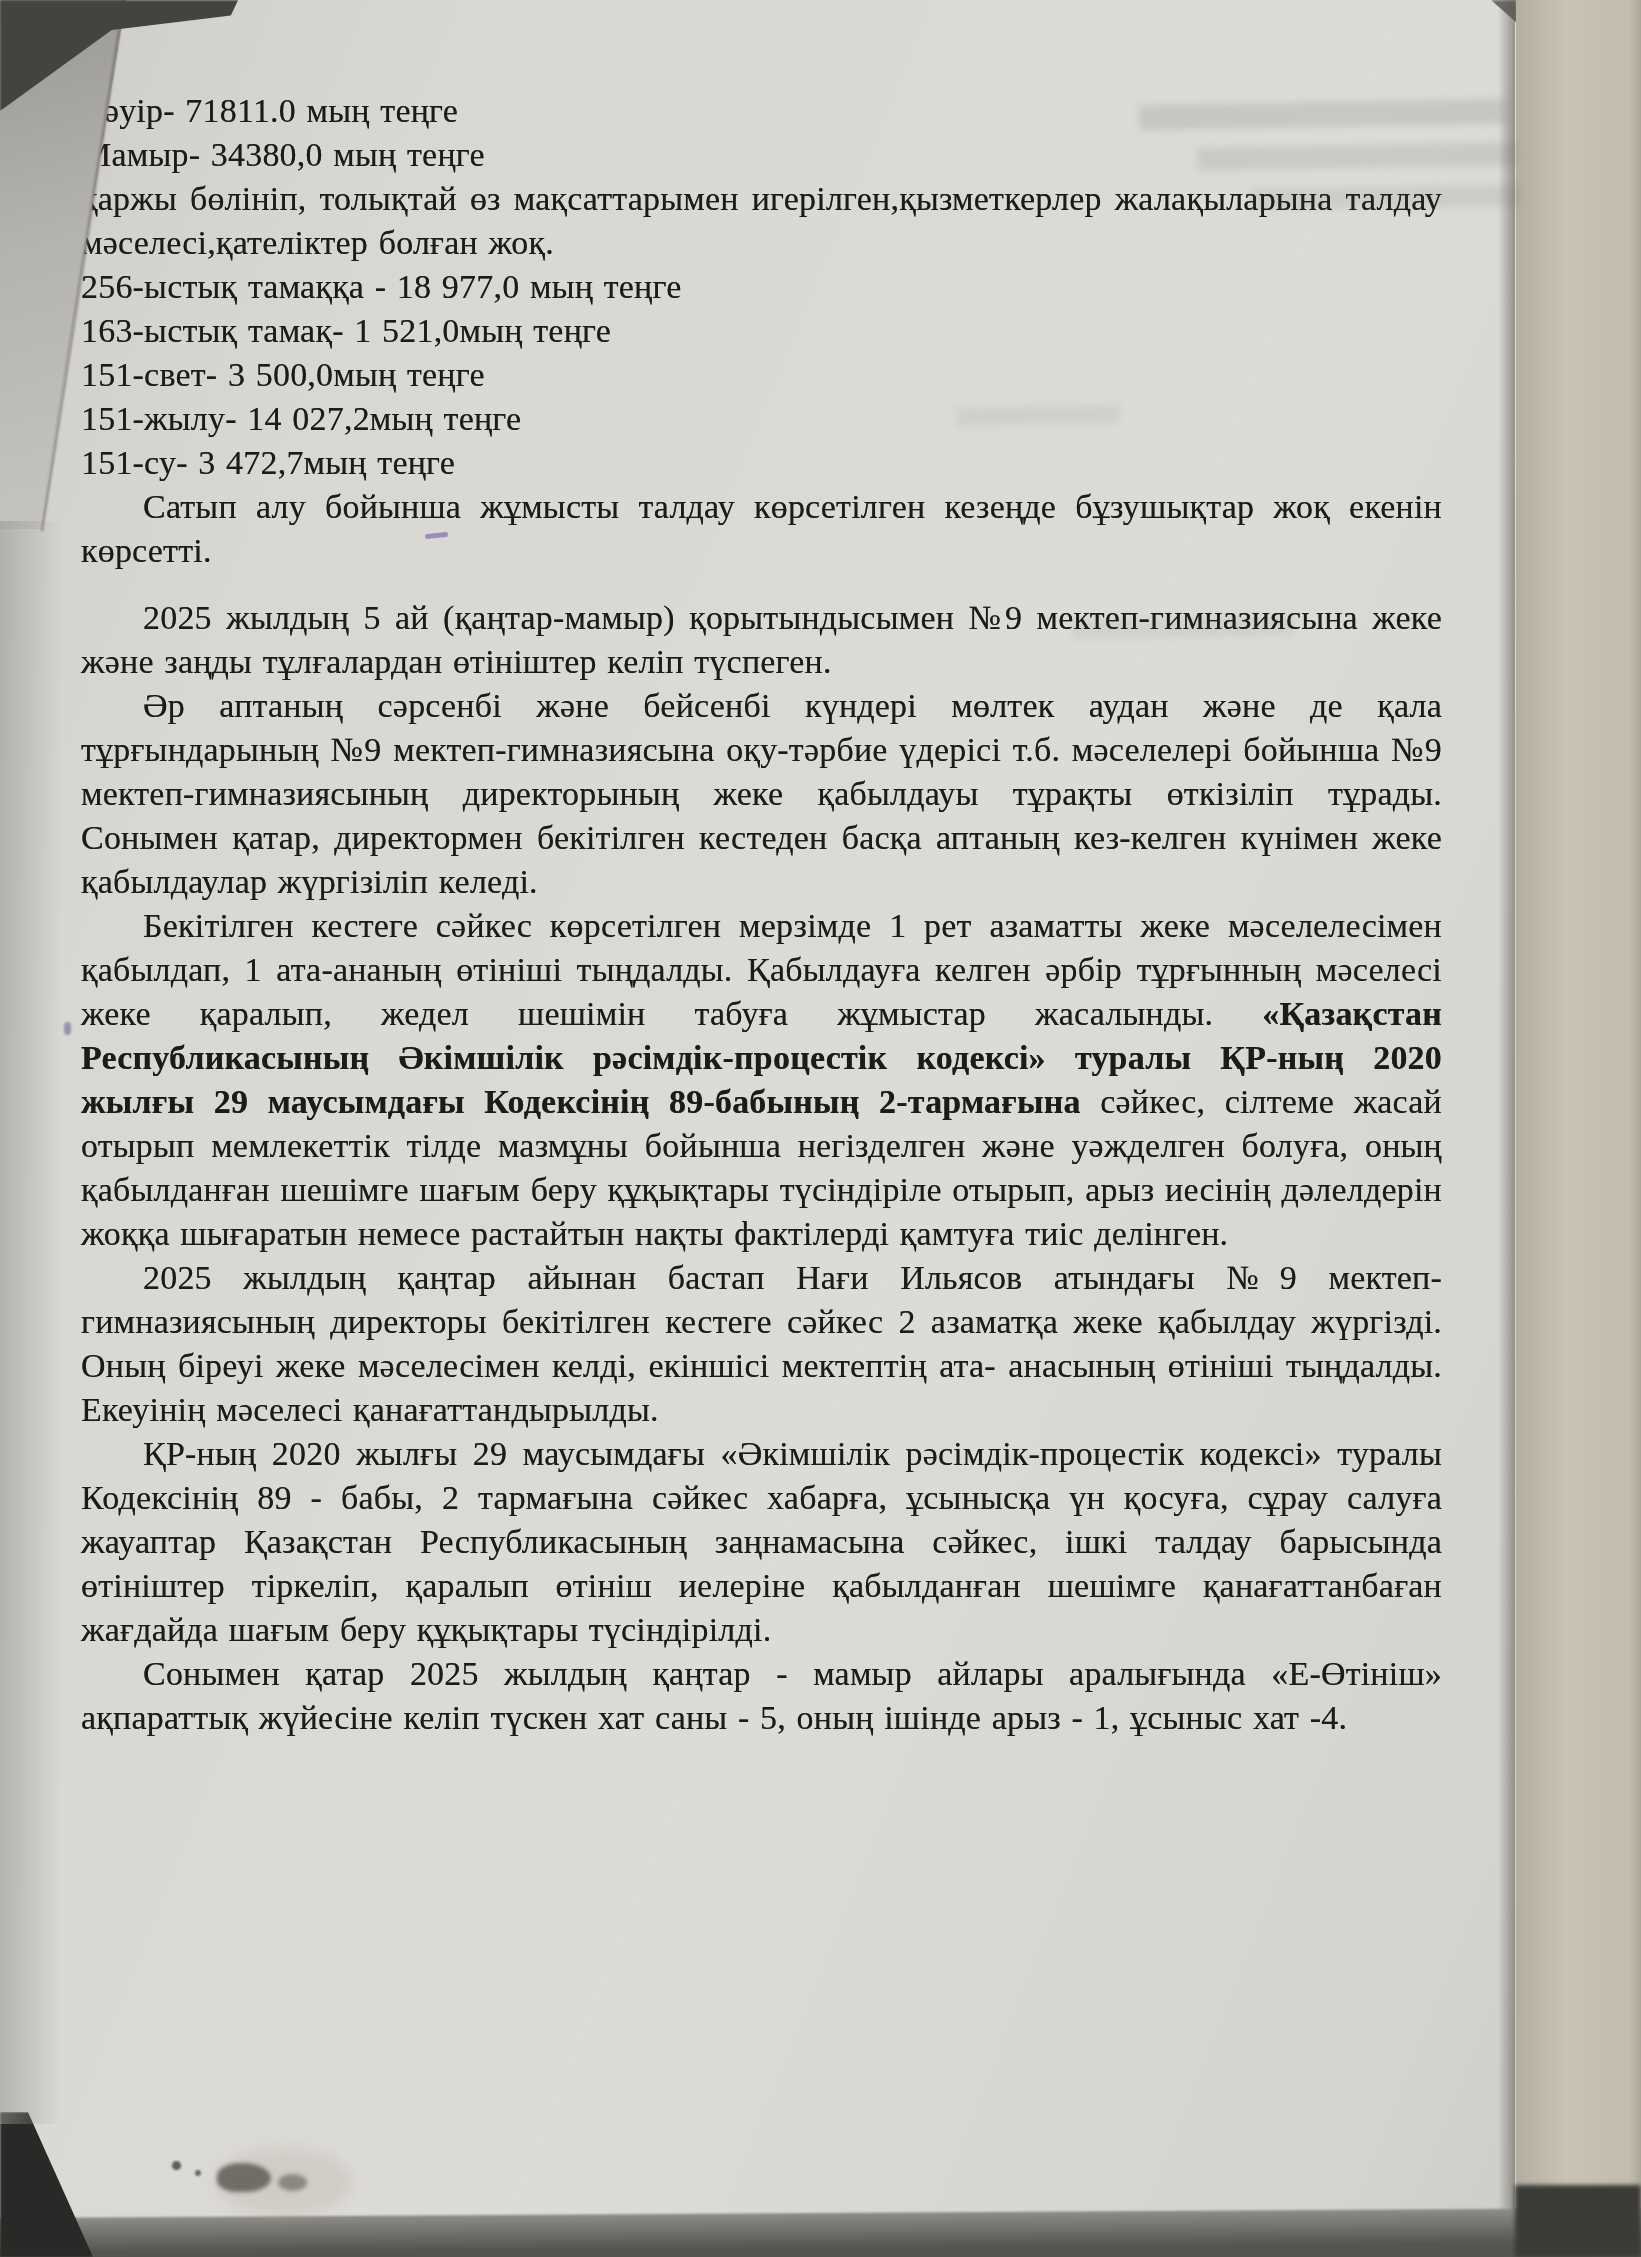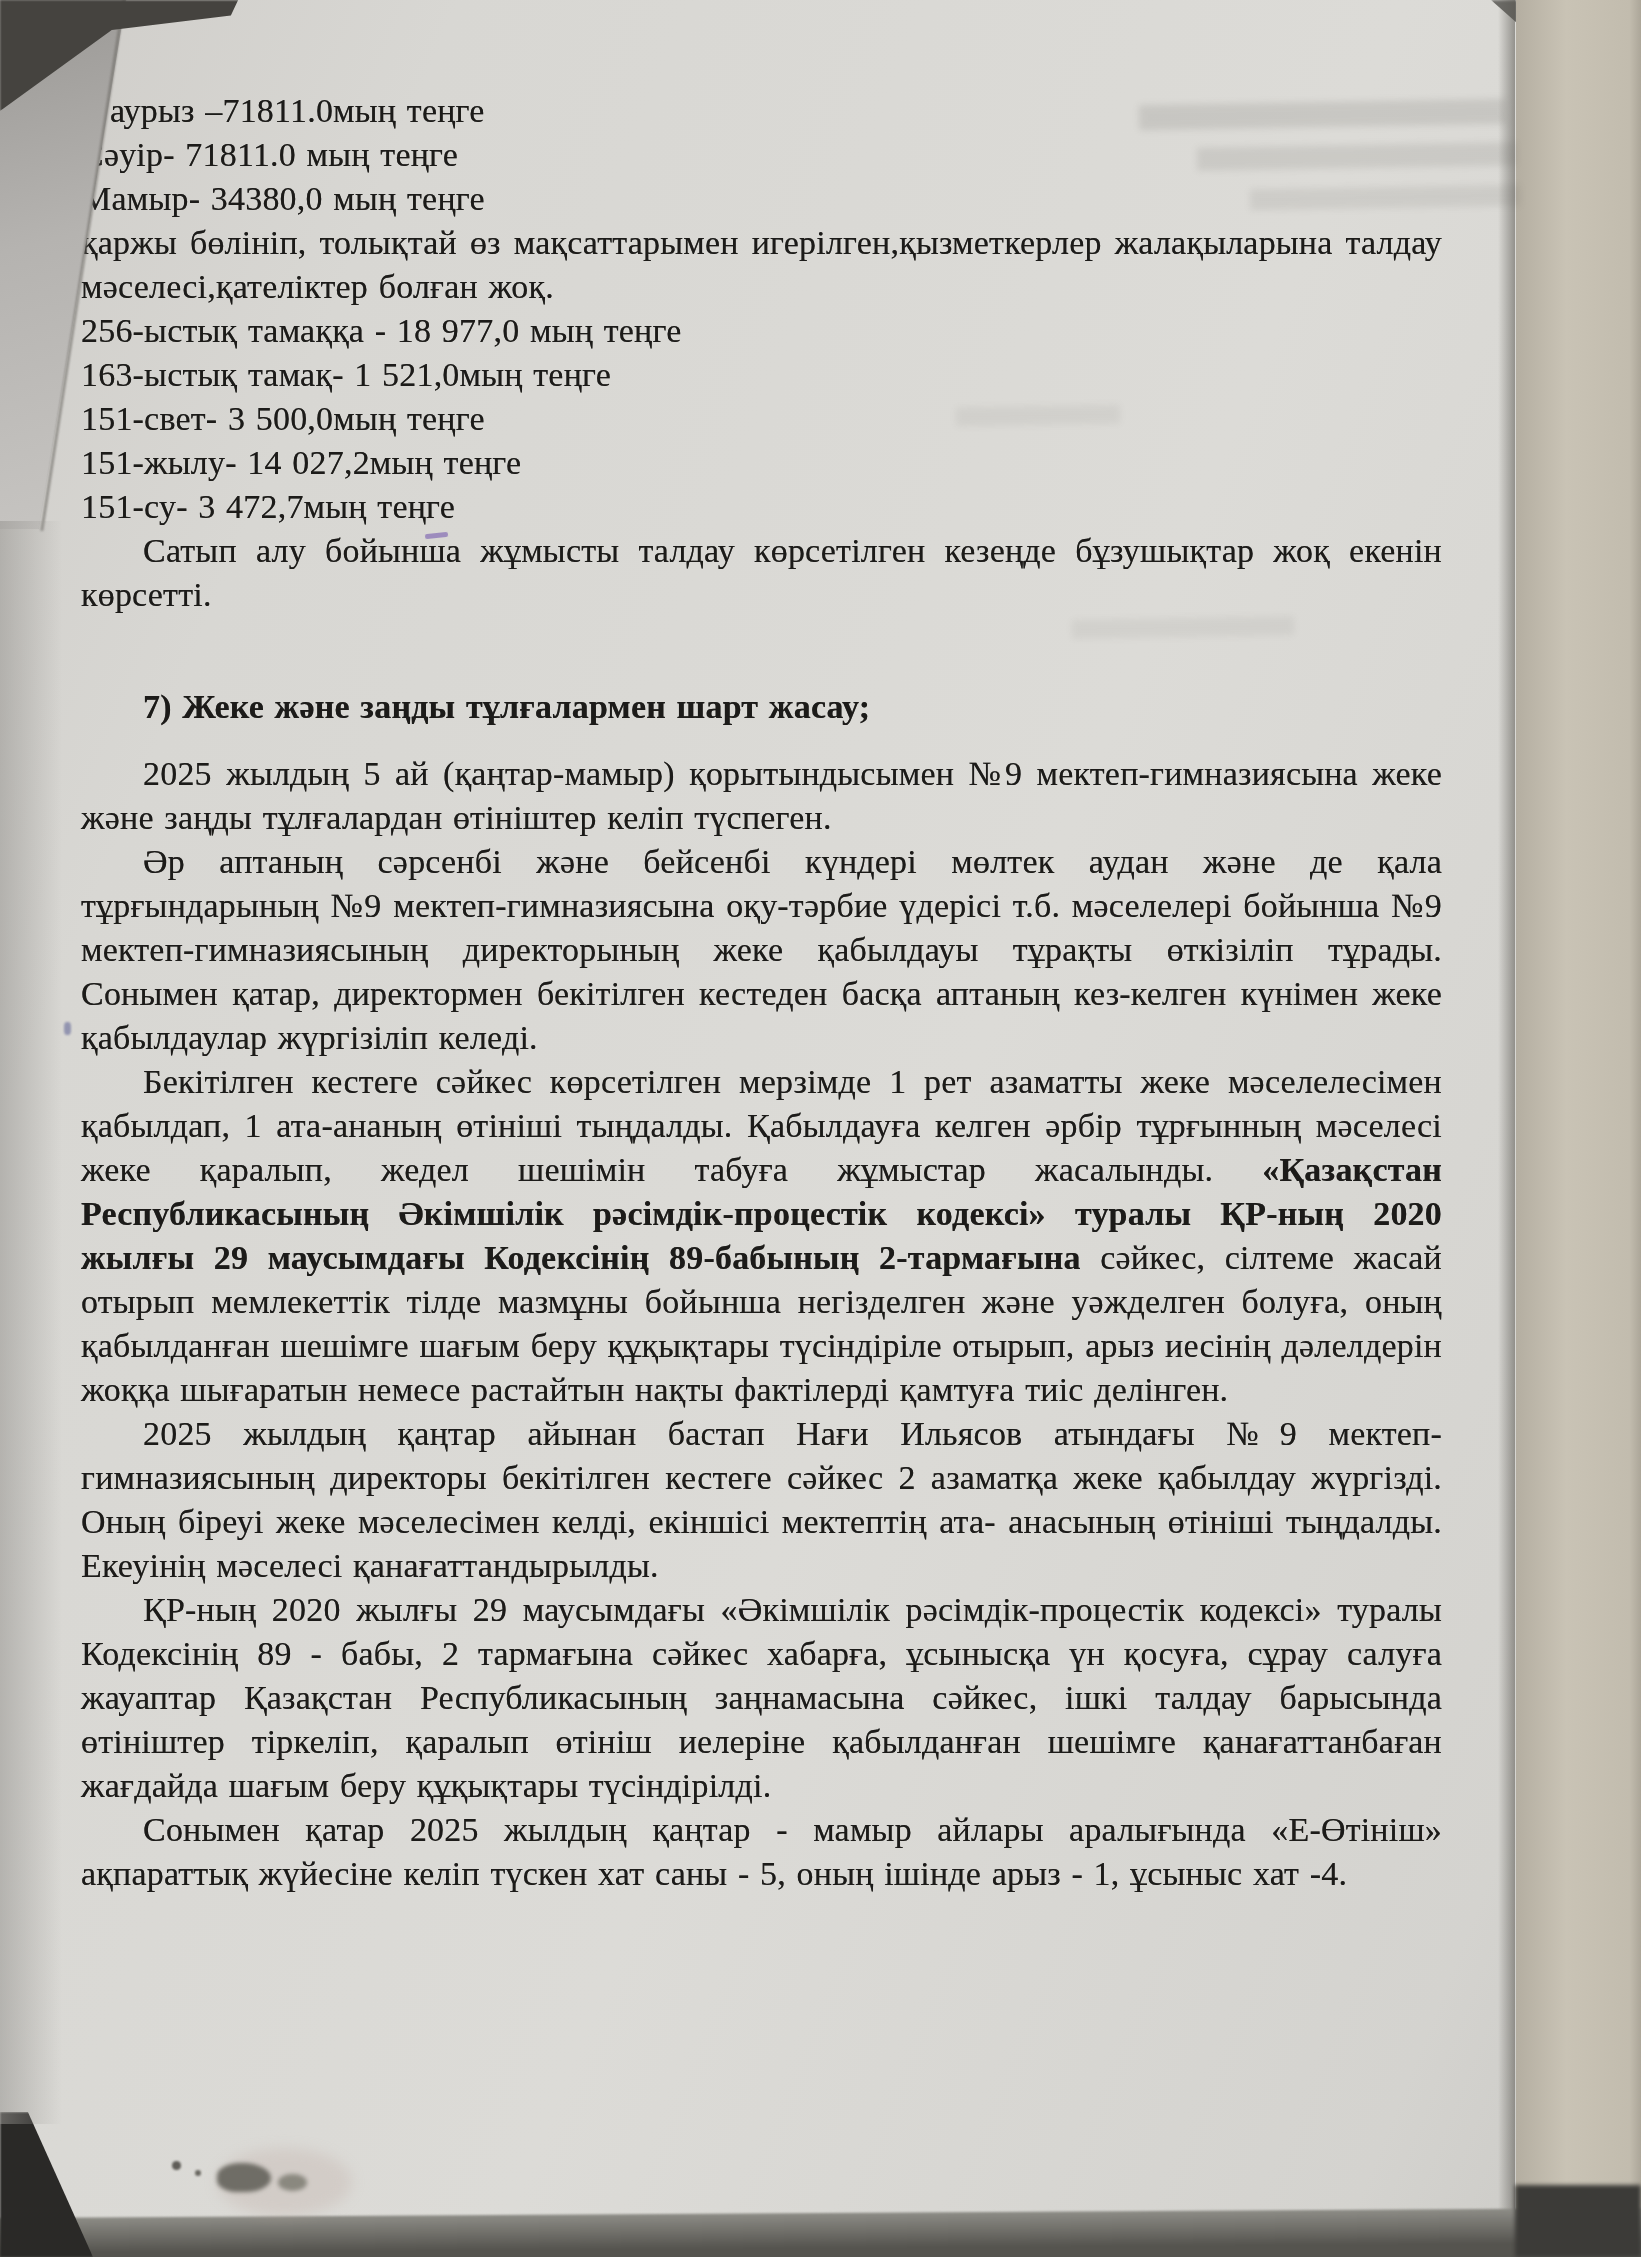--- a/index.html
+++ b/index.html
@@ -108,31 +108,29 @@
   
   .pen-dash { left: 425px; top: 533px; width: 23px; height: 4.8px; background: var(--pen, #8f7ab8); opacity: 0.8; transform: rotate(-6deg); border-radius: 1.9px; filter: blur(0.5px); }
   .pen-dot  { left: 64px; top: 1022px; width: 6.8px; height: 12.6px; background: #5a5f93; opacity: 0.55; filter: blur(1px); border-radius: 40%; }
 </style>
 </head>
 <body>
 
 <div class="scan">
 
   <div class="text-col" id="doc-body">
-      <p class="blk line clip-start"><span>аурыз –71811.0мың теңге</span></p>
       <p class="blk line"><span>Сәуір- 71811.0 мың теңге</span></p>
       <p class="blk line"><span>Мамыр- 34380,0 мың теңге</span></p>
       <p class="blk para"><span>қаржы бөлініп, толықтай өз мақсаттарымен игерілген,қызметкерлер жалақыларына талдау мәселесі,қателіктер болған жоқ.</span></p>
       <p class="blk line"><span>256-ыстық тамаққа - 18 977,0 мың теңге</span></p>
       <p class="blk line"><span>163-ыстық тамақ- 1 521,0мың теңге</span></p>
       <p class="blk line"><span>151-свет- 3 500,0мың теңге</span></p>
       <p class="blk line"><span>151-жылу- 14 027,2мың теңге</span></p>
       <p class="blk line"><span>151-су- 3 472,7мың теңге</span></p>
       <p class="blk para indent"><span>Сатып алу бойынша жұмысты талдау көрсетілген кезеңде бұзушықтар жоқ екенін көрсетті.</span></p>
-      <p class="blk heading indent" style="margin-top: 68px;"><span class="bold">7) Жеке және заңды тұлғалармен шарт жасау;</span></p>
       <p class="blk para indent" style="margin-top: 23px;"><span>2025 жылдың 5 ай (қаңтар-мамыр) қорытындысымен №9 мектеп-гимназиясына жеке және заңды тұлғалардан өтініштер келіп түспеген.</span></p>
       <p class="blk para indent"><span>Әр аптаның сәрсенбі және бейсенбі күндері мөлтек аудан және де қала тұрғындарының №9 мектеп-гимназиясына оқу-тәрбие үдерісі т.б. мәселелері бойынша №9 мектеп-гимназиясының директорының жеке қабылдауы тұрақты өткізіліп тұрады. Сонымен қатар, директормен бекітілген кестеден басқа аптаның кез-келген күнімен жеке қабылдаулар жүргізіліп келеді.</span></p>
       <p class="blk para indent"><span>Бекітілген кестеге сәйкес көрсетілген мерзімде 1 рет азаматты жеке мәселелесімен қабылдап, 1 ата-ананың өтініші тыңдалды. Қабылдауға келген әрбір тұрғынның мәселесі жеке қаралып, жедел шешімін табуға жұмыстар жасалынды. </span><span class="bold">«Қазақстан Республикасының Әкімшілік рәсімдік-процестік кодексі» туралы ҚР-ның 2020 жылғы 29 маусымдағы Кодексінің 89-бабының 2-тармағына </span><span>сәйкес, сілтеме жасай отырып мемлекеттік тілде мазмұны бойынша негізделген және уәжделген болуға, оның қабылданған шешімге шағым беру құқықтары түсіндіріле отырып, арыз иесінің дәлелдерін жоққа шығаратын немесе растайтын нақты фактілерді қамтуға тиіс делінген.</span></p>
       <p class="blk para indent"><span>2025 жылдың қаңтар айынан бастап Нағи Ильясов атындағы №9 мектеп-гимназиясының директоры бекітілген кестеге сәйкес 2 азаматқа жеке қабылдау жүргізді. Оның біреуі жеке мәселесімен келді, екіншісі мектептің ата- анасының өтініші тыңдалды. Екеуінің мәселесі қанағаттандырылды.</span></p>
       <p class="blk para indent"><span>ҚР-ның 2020 жылғы 29 маусымдағы «Әкімшілік рәсімдік-процестік кодексі» туралы Кодексінің 89 - бабы, 2 тармағына сәйкес хабарға, ұсынысқа үн қосуға, сұрау салуға жауаптар Қазақстан Республикасының заңнамасына сәйкес, ішкі талдау барысында өтініштер тіркеліп, қаралып өтініш иелеріне қабылданған шешімге қанағаттанбаған жағдайда шағым беру құқықтары түсіндірілді.</span></p>
       <p class="blk para indent"><span>Сонымен қатар 2025 жылдың қаңтар - мамыр айлары аралығында «Е-Өтініш» ақпараттық жүйесіне келіп түскен хат саны - 5, оның ішінде арыз - 1, ұсыныс хат -4.</span></p>
     </div>
 
   <div class="artifact fold-wedge"></div>
   <div class="artifact fold-line"></div>

